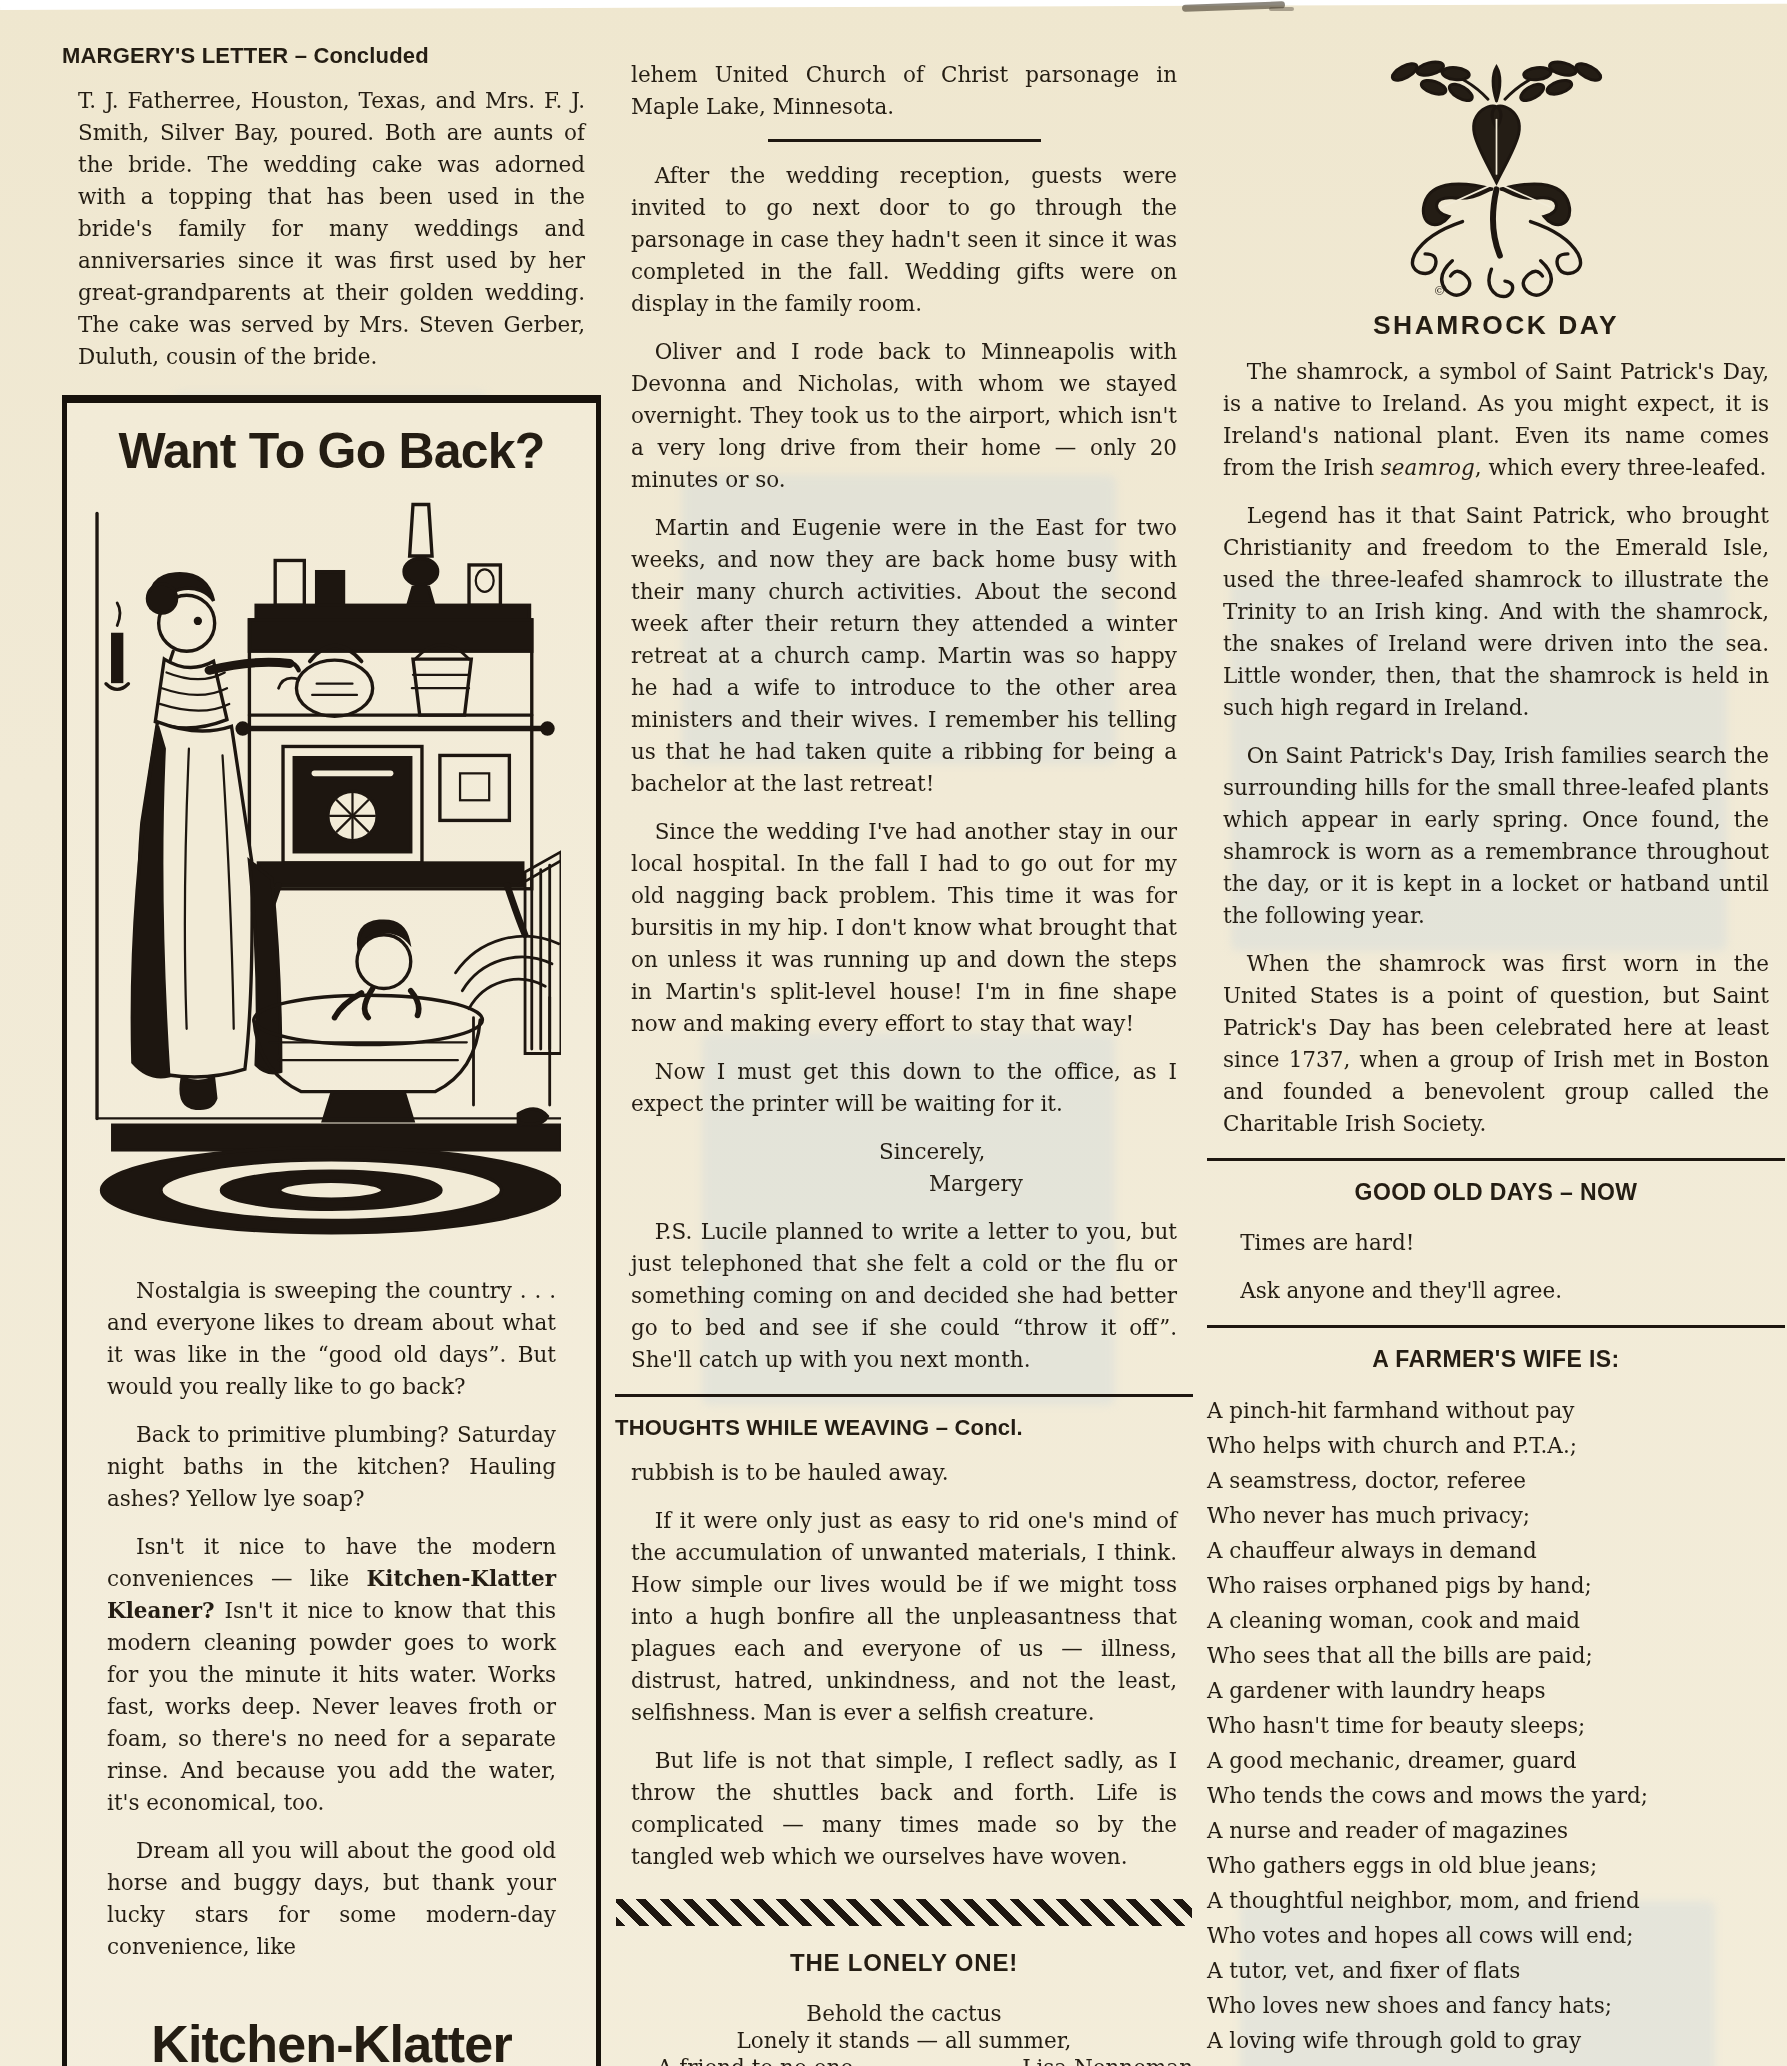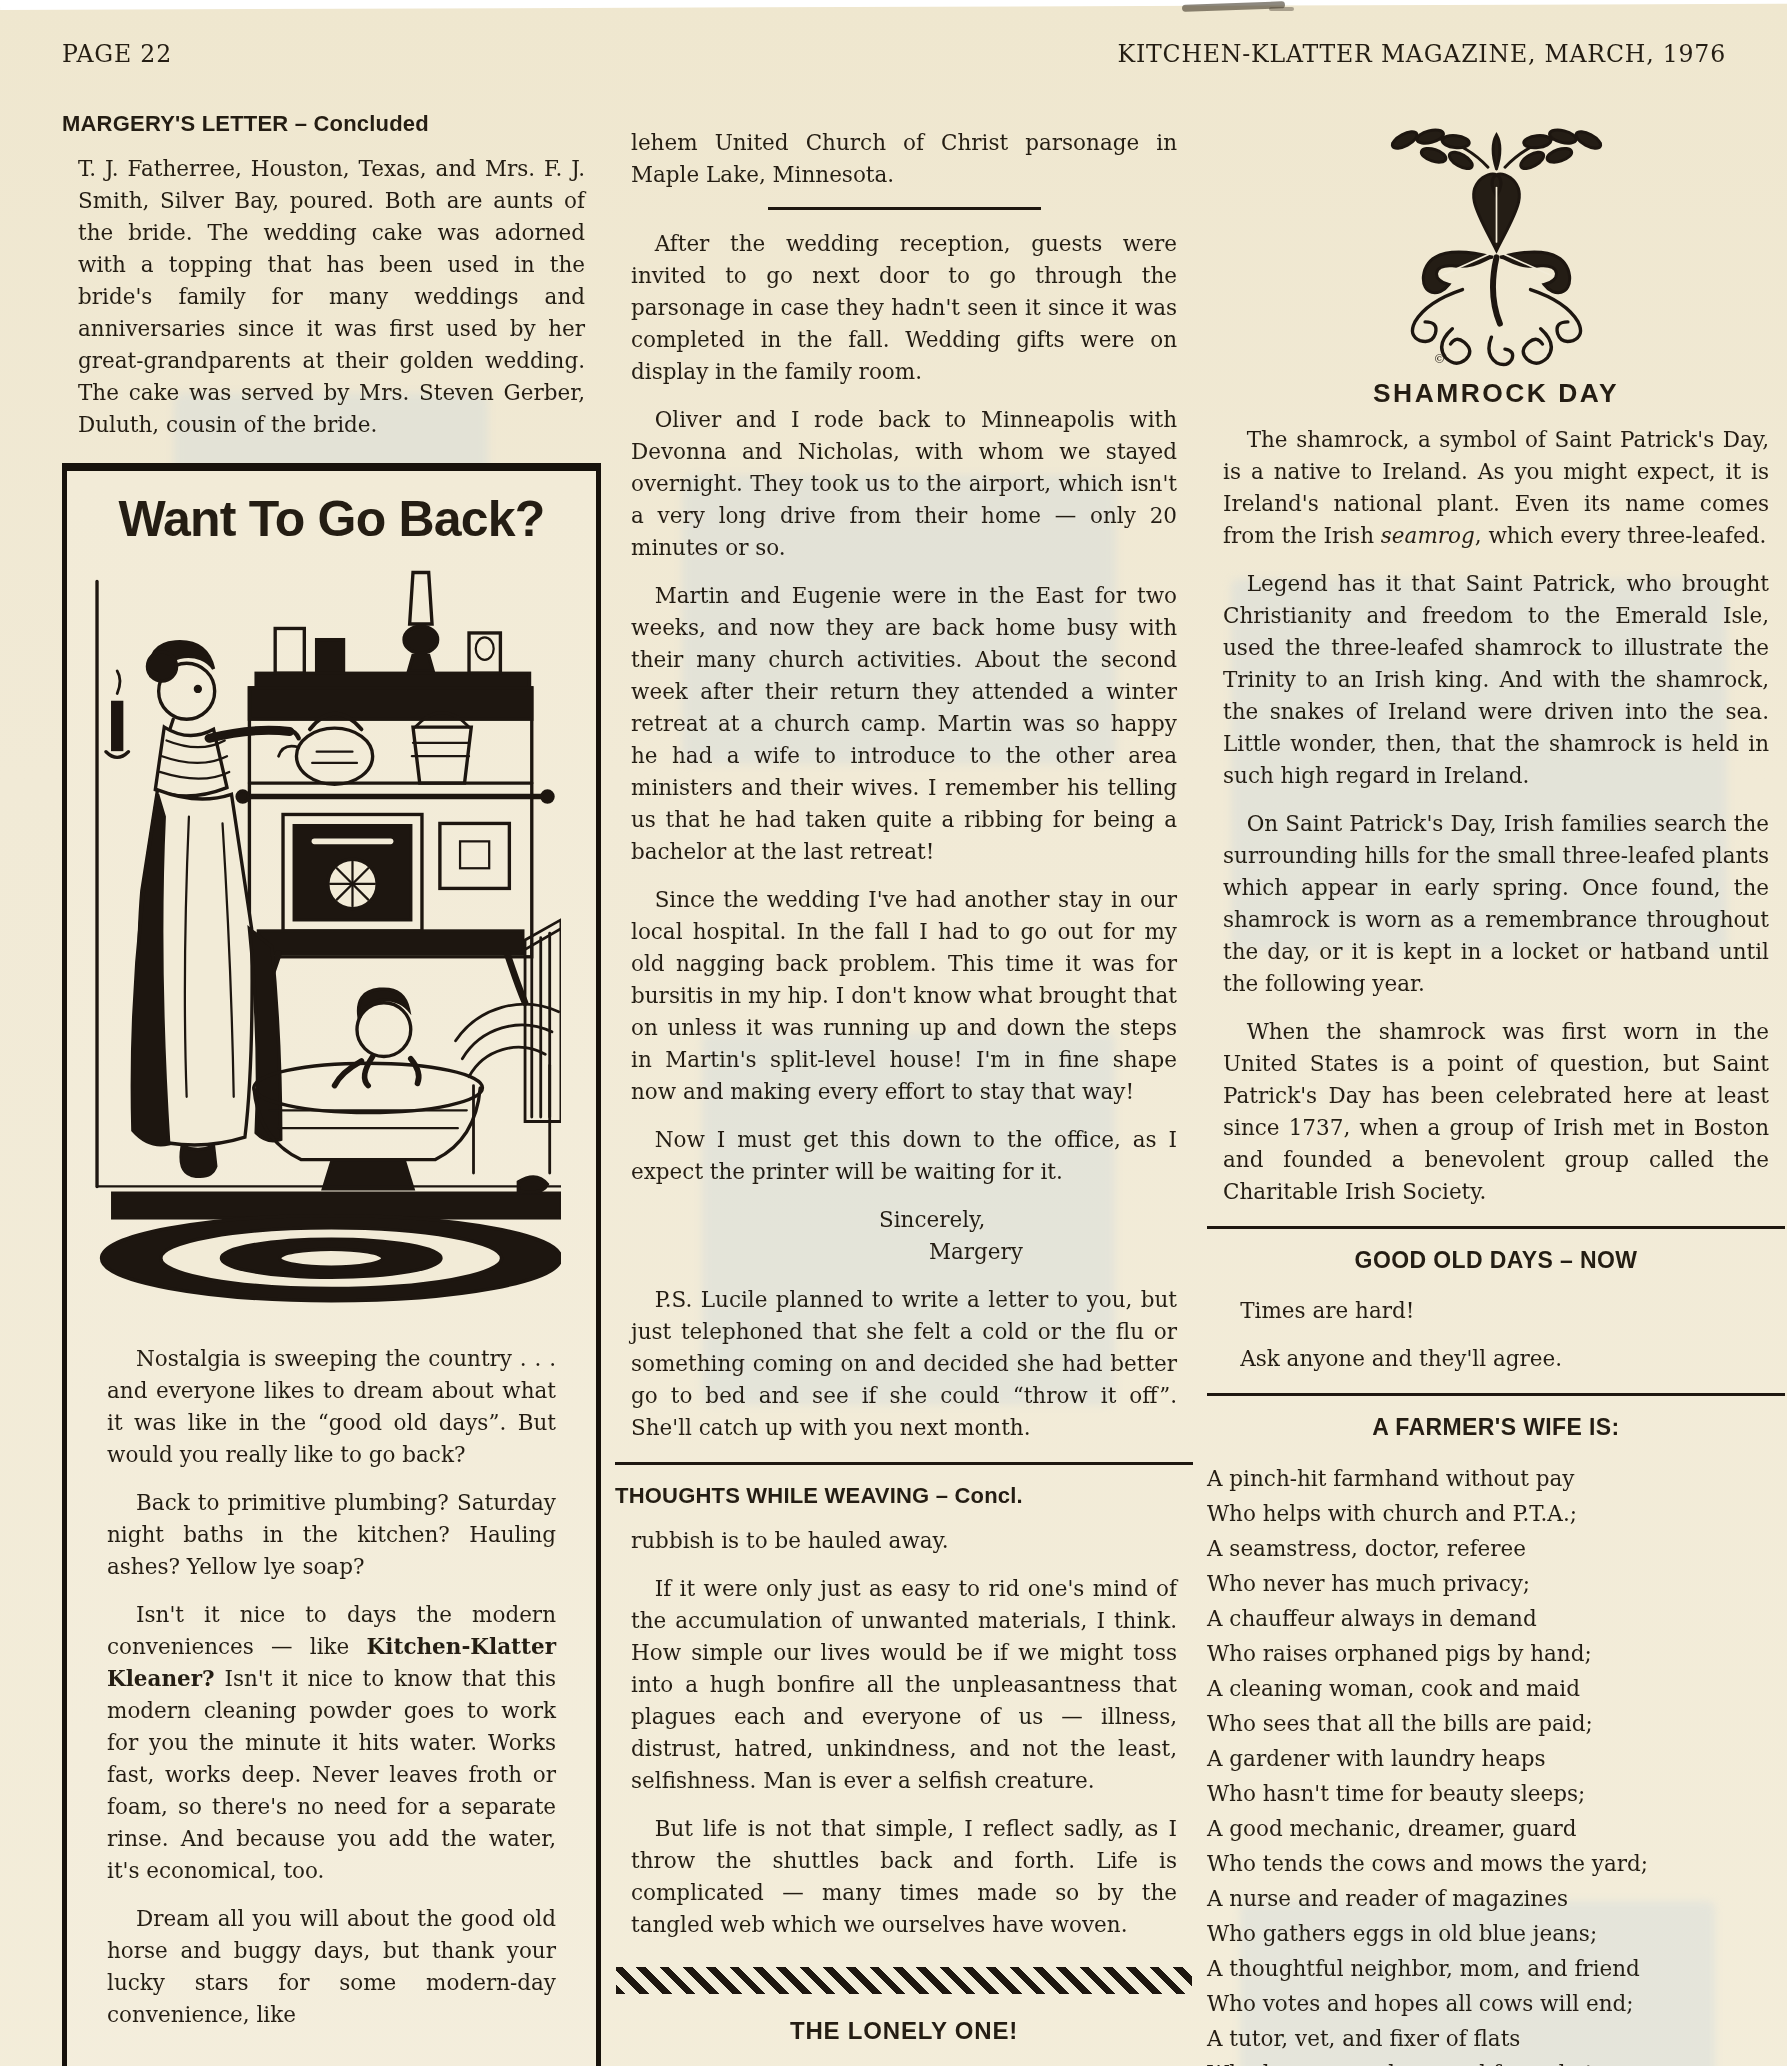--- a/index.html
+++ b/index.html
@@ -100,24 +100,20 @@
   <div class="top-sliver"></div>
   <div class="smudge"></div>
   <div class="smudge2"></div>
 
   <div class="ghost" style="left:174px;top:393px;width:314px;height:215px;"></div>
   <div class="ghost" style="left:682px;top:475px;width:434px;height:289px;"></div>
   <div class="ghost" style="left:702px;top:1033px;width:413px;height:372px;"></div>
   <div class="ghost" style="left:1231px;top:579px;width:496px;height:372px;"></div>
   <div class="ghost" style="left:1240px;top:1901px;width:475px;height:331px;"></div>
 
-  <div class="header">
-    <span>PAGE 22</span>
-    <span>KITCHEN-KLATTER MAGAZINE, MARCH, 1976</span>
-  </div>
 
   <div class="content">
 
     <div class="col">
       <div class="h-sans h-left">MARGERY'S LETTER – Concluded</div>
       <p>T. J. Fatherree, Houston, Texas, and Mrs. F. J. Smith, Silver Bay, poured. Both are aunts of the bride. The wedding cake was adorned with a topping that has been used in the bride's family for many weddings and anniversaries since it was first used by her great-grandparents at their golden wedding. The cake was served by Mrs. Steven Gerber, Duluth, cousin of the bride.</p>
 
       <div class="ad-box">
         <div class="ad-title">Want To Go Back?</div>
 
@@ -248,21 +244,21 @@
               <ellipse cx="225" cy="624" rx="98" ry="17" fill="#1d1610"></ellipse>
               <ellipse cx="225" cy="624" rx="46" ry="8" fill="#f2ebd7"></ellipse>
             </g>
             <path d="M392,556 q16,-10 26,2 q-4,10 -26,6 z" fill="#1d1610"></path>
           </g>
         </svg>
 
         <div class="ad-copy">
           <p>Nostalgia is sweeping the country . . . and everyone likes to dream about what it was like in the “good old days”. But would you really like to go back?</p>
           <p>Back to primitive plumbing? Saturday night baths in the kitchen? Hauling ashes? Yellow lye soap?</p>
-          <p><span>Isn't it nice to days the modern conveniences — like </span><b>Kitchen-Klatter Kleaner?</b><span> Isn't it nice to know that this modern cleaning powder goes to work for you the minute it hits water. Works fast, works deep. Never leaves froth or foam, so there's no need for a separate rinse. And because you add the water, it's economical, too.</span></p>
+          <p><span>Isn't it nice to have the modern conveniences — like </span><b>Kitchen-Klatter Kleaner?</b><span> Isn't it nice to know that this modern cleaning powder goes to work for you the minute it hits water. Works fast, works deep. Never leaves froth or foam, so there's no need for a separate rinse. And because you add the water, it's economical, too.</span></p>
           <p>Dream all you will about the good old horse and buggy days, but thank your lucky stars for some modern-day convenience, like</p>
         </div>
         <div class="brand brand-1">Kitchen-Klatter</div>
 
       </div>
     </div>
 
     <div class="col">
       <p>lehem United Church of Christ parsonage in Maple Lake, Minnesota.</p>
       <div class="rule-short"></div>

